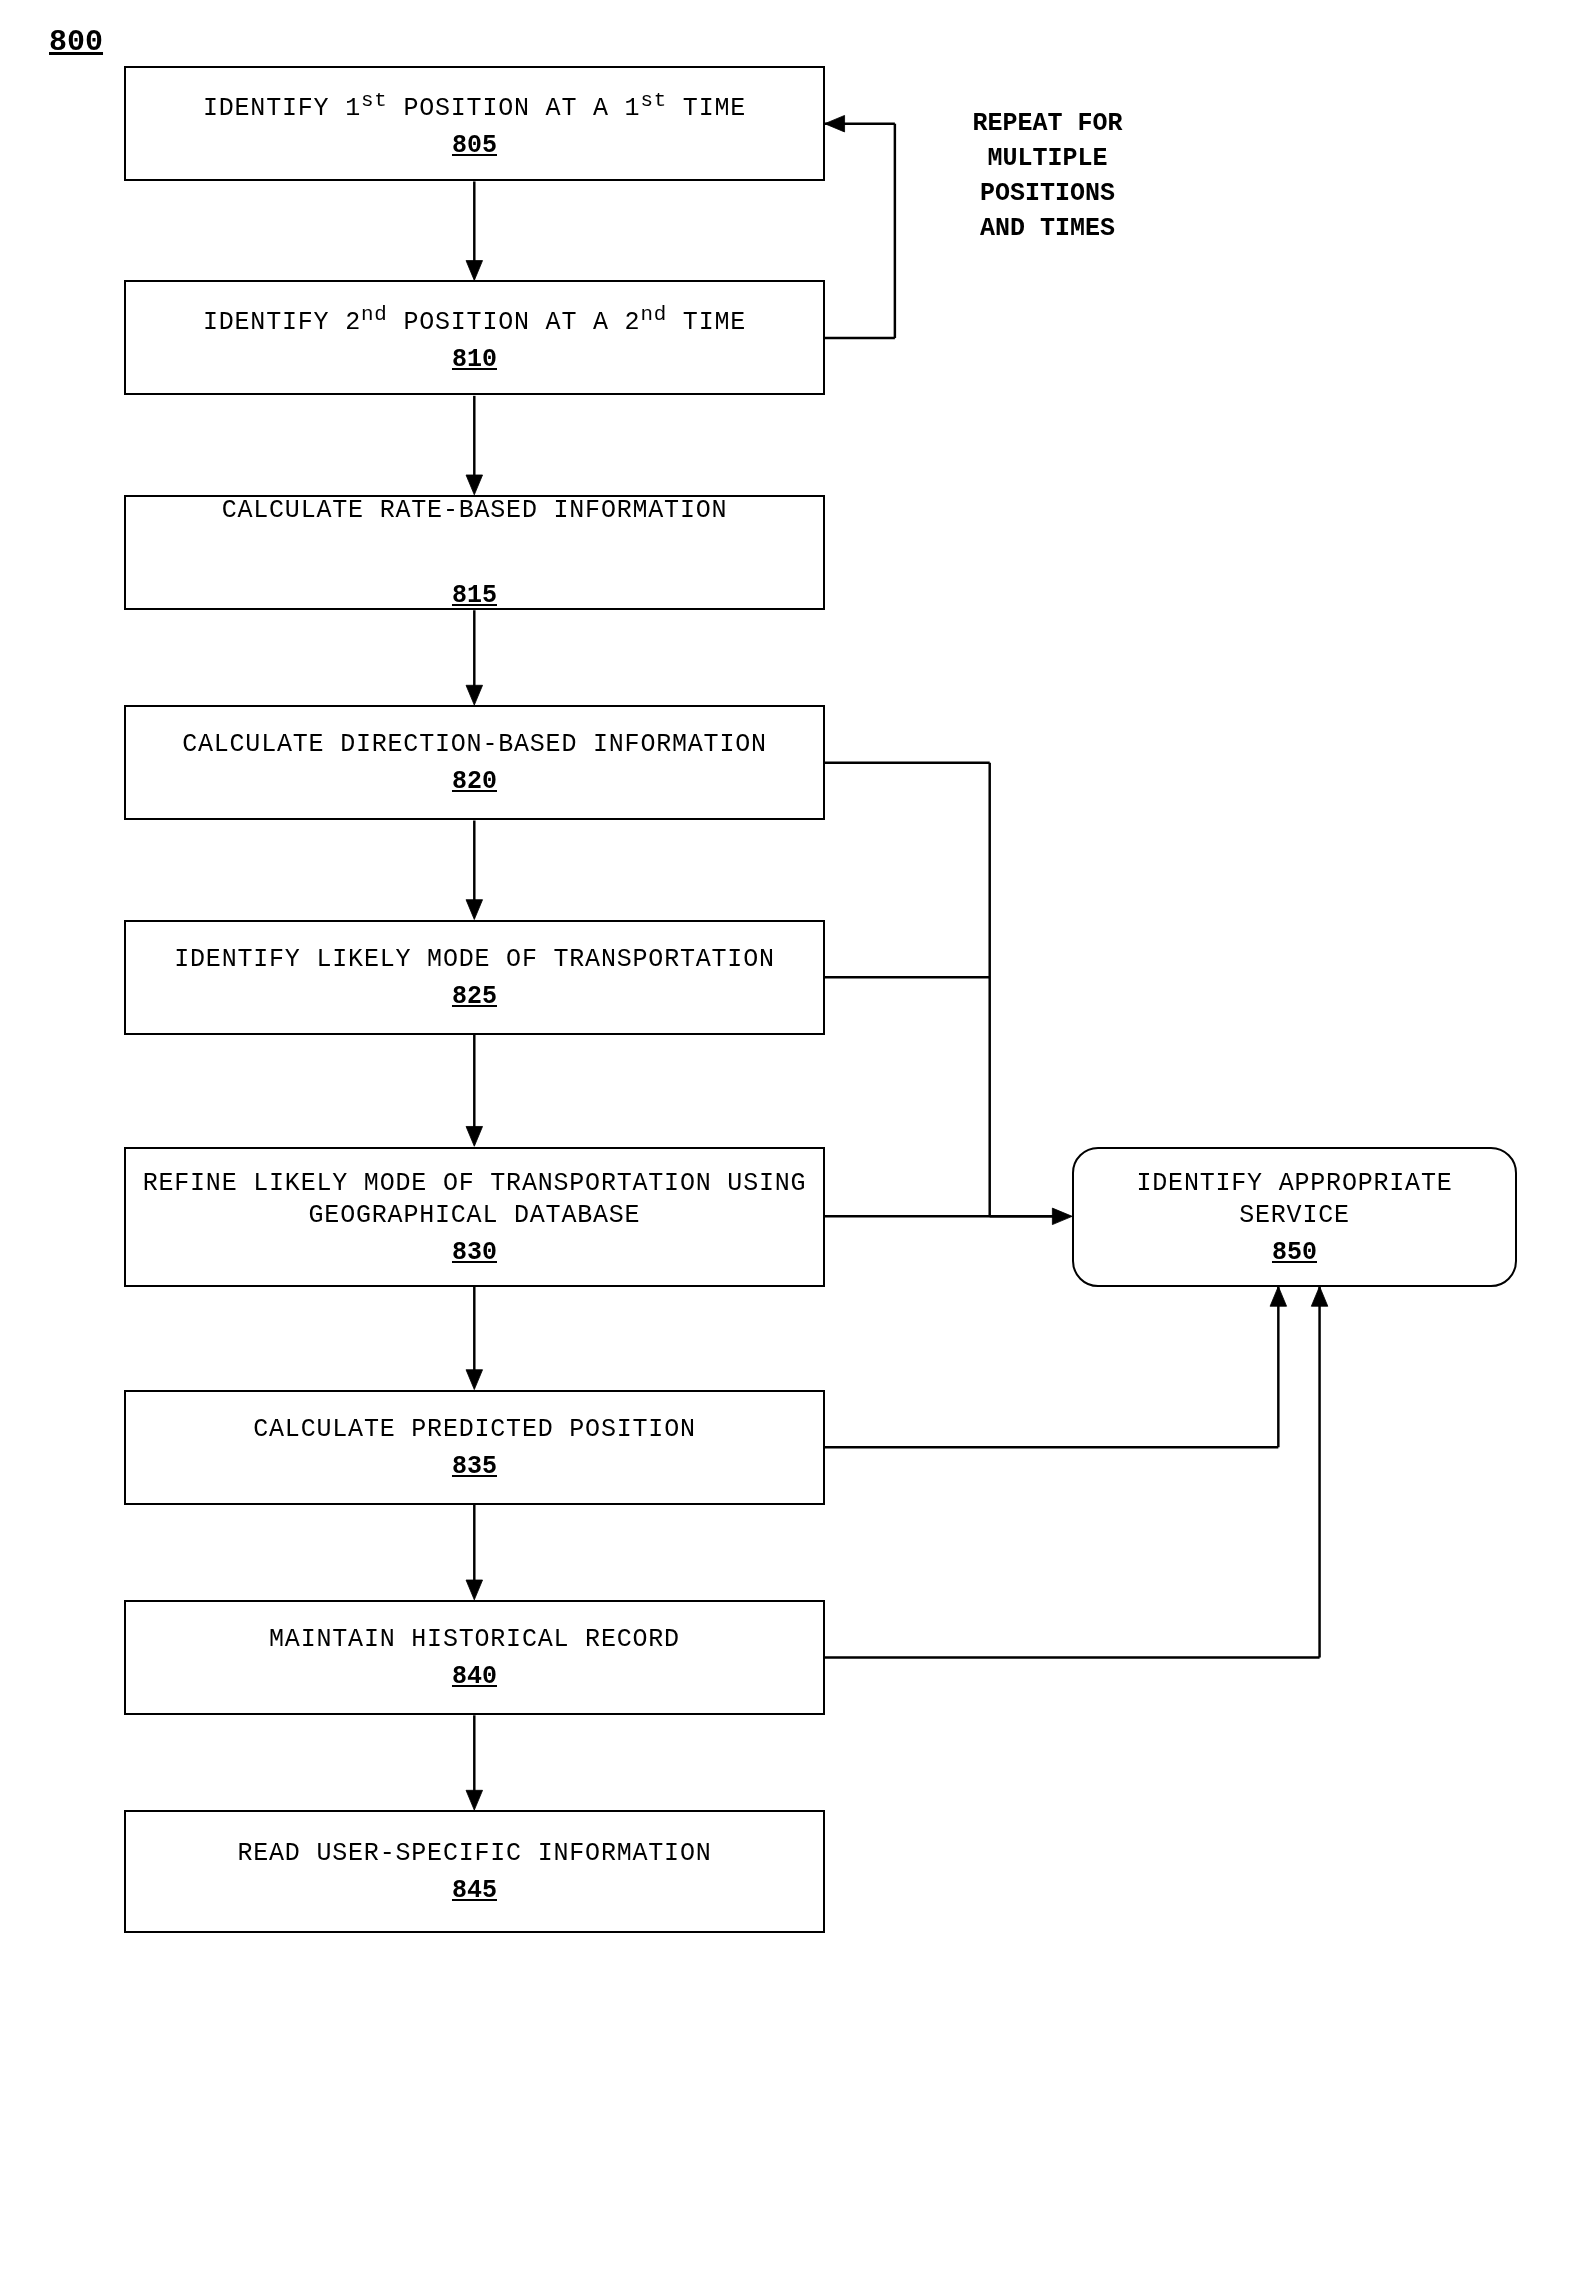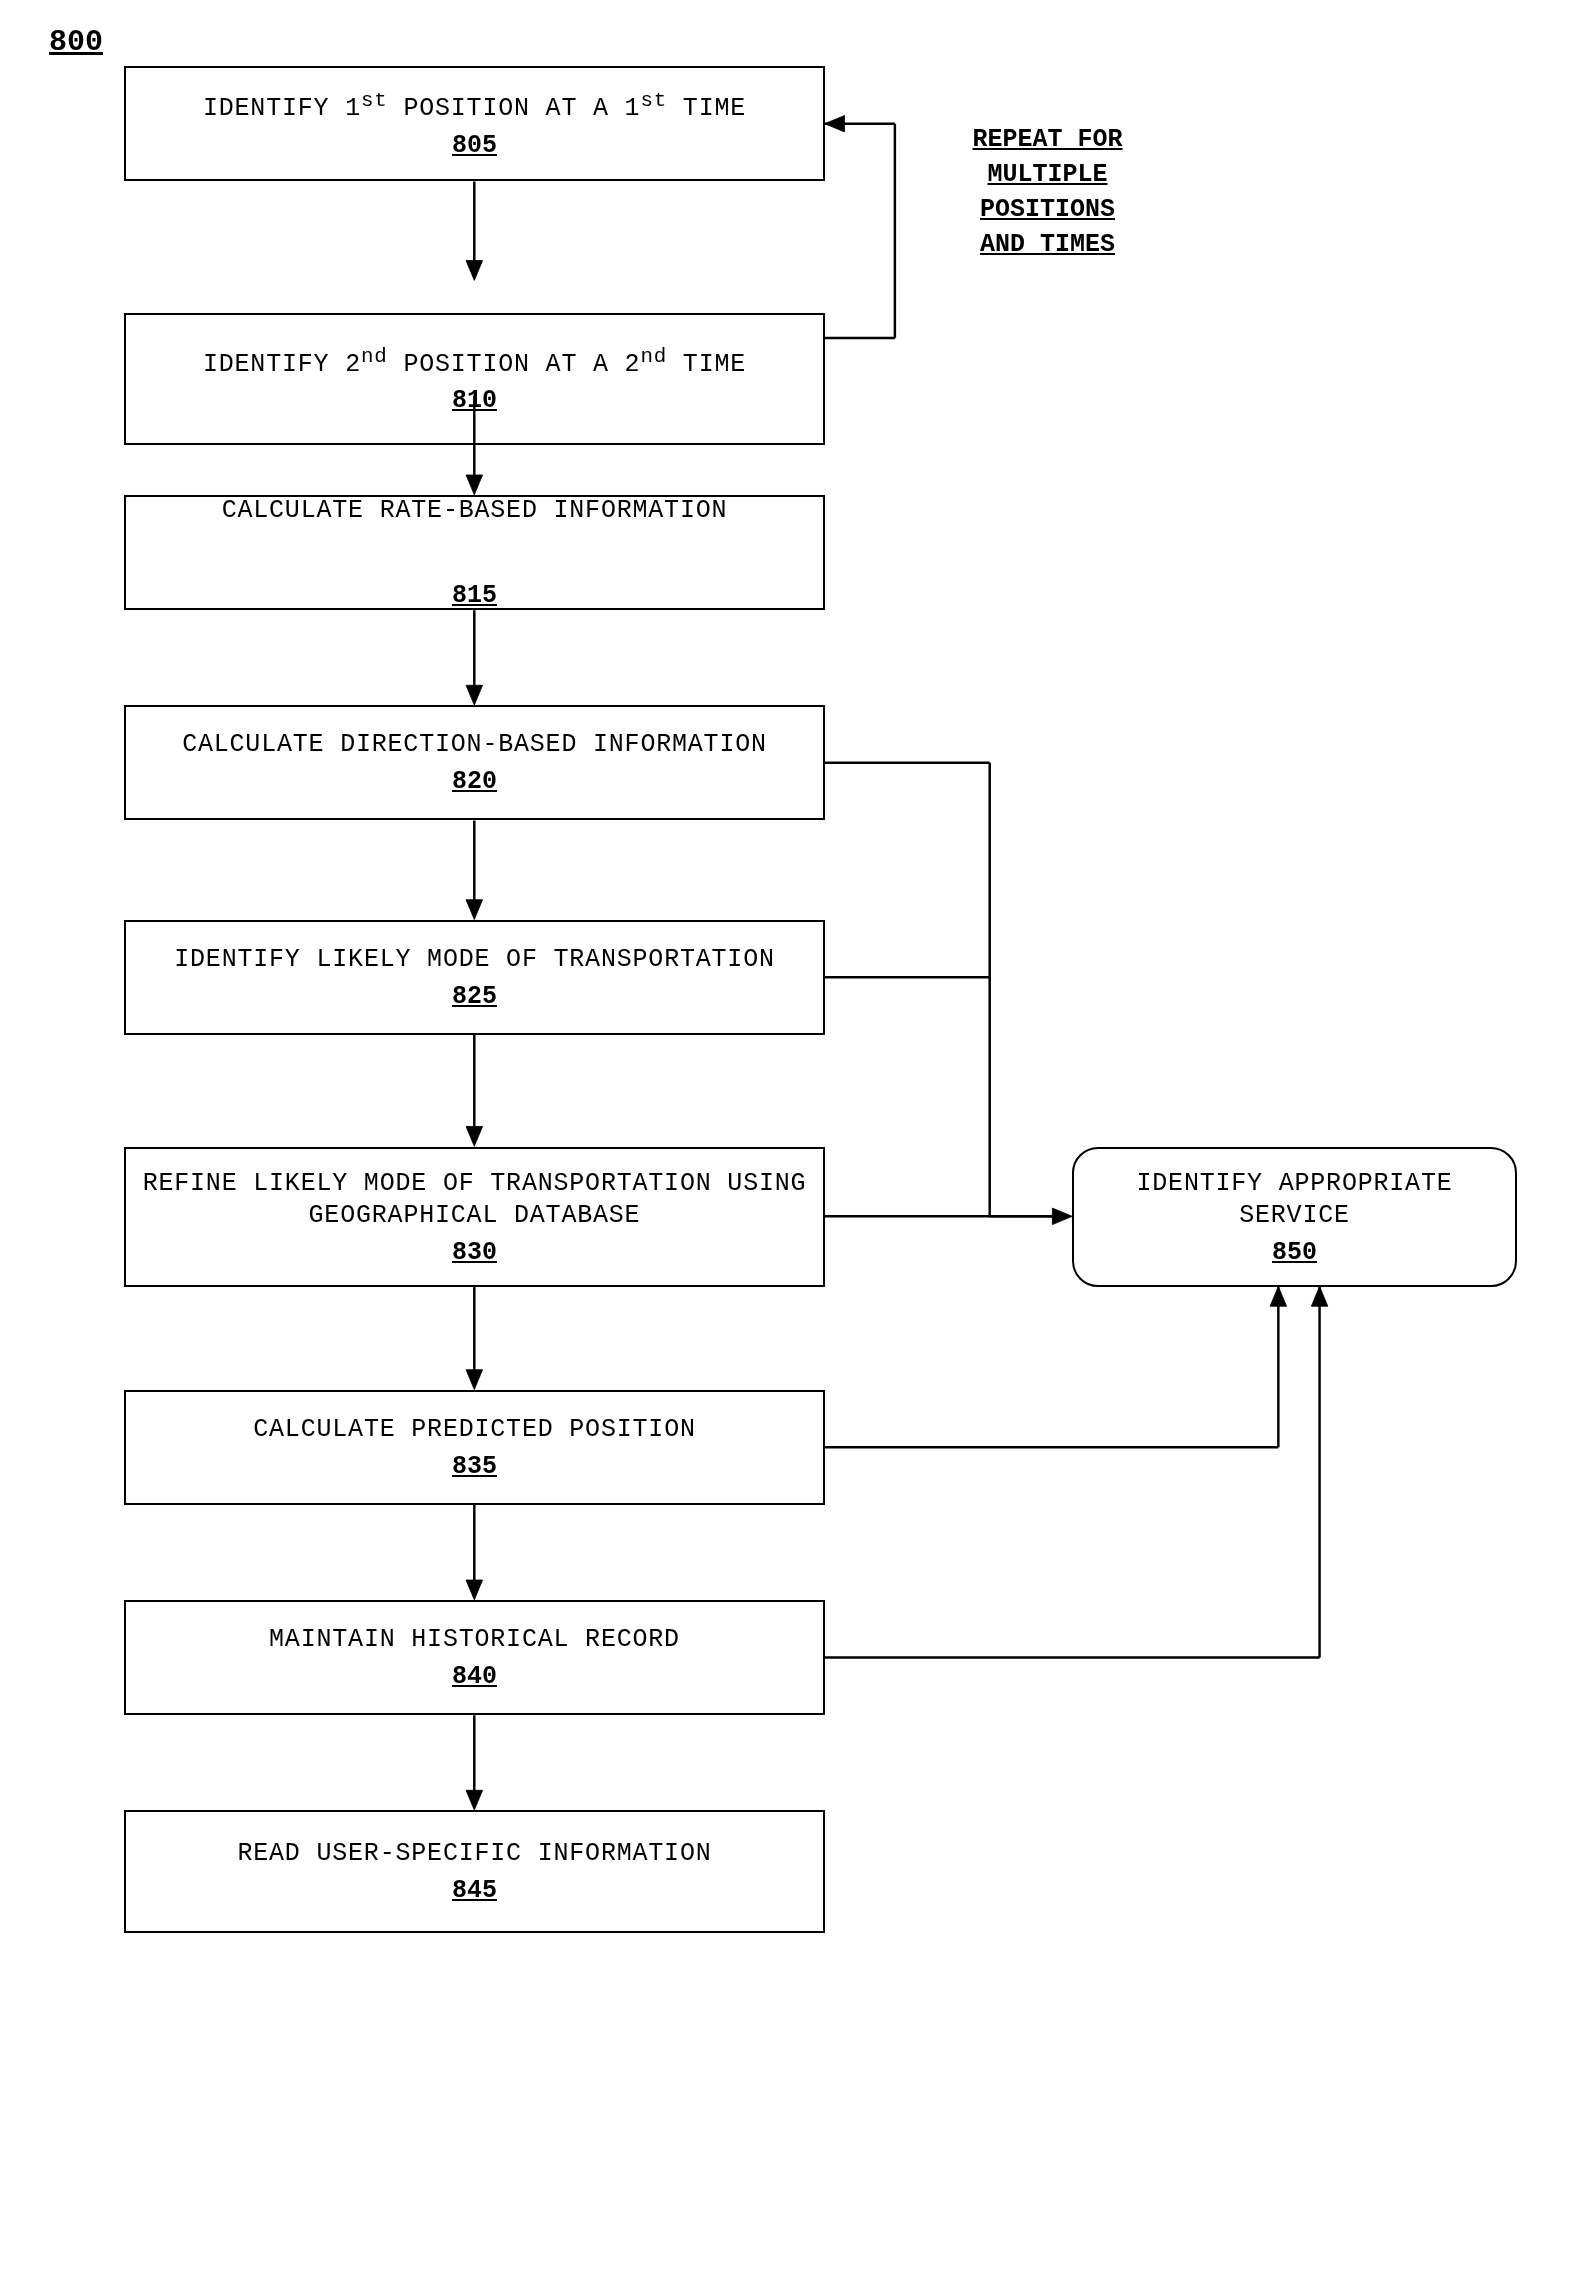--- a/index.html
+++ b/index.html
@@ -77,21 +77,21 @@
 
 <div class="diagram-container">
 
   <div class="diagram-label" style="left: 49px; top: 25px;">800</div>
 
   <div class="flow-box" style="left:124px; top:66px; width:701px; height:115px;">
     <span class="box-title">IDENTIFY 1<sup>st</sup> POSITION AT A 1<sup>st</sup> TIME</span>
     <span class="box-number">805</span>
   </div>
 
-  <div class="flow-box" style="left:124px; top:280px; width:701px; height:132px;margin-top:33px;">
+  <div class="flow-box" style="left:124px; top:280px; width:701px; height:115px;">
     <span class="box-title">IDENTIFY 2<sup>nd</sup> POSITION AT A 2<sup>nd</sup> TIME</span>
     <span class="box-number">810</span>
   </div>
 
   <div class="flow-box" style="left:124px; top:495px; width:701px; height:115px;gap:48px;">
     <span class="box-title">CALCULATE RATE-BASED INFORMATION</span>
     <span class="box-number">815</span>
   </div>
 
   <div class="flow-box" style="left:124px; top:705px; width:701px; height:115px;">
@@ -122,21 +122,21 @@
   <div class="flow-box" style="left:124px; top:1810px; width:701px; height:123px;">
     <span class="box-title">READ USER-SPECIFIC INFORMATION</span>
     <span class="box-number">845</span>
   </div>
 
   <div class="flow-box" style="left:1072px; top:1147px; width:445px; height:140px;border-radius:26px;">
     <span class="box-title">IDENTIFY APPROPRIATE SERVICE</span>
     <span class="box-number">850</span>
   </div>
 
-  <div class="side-label" style="left:924px; top:122px; width:247px;text-decoration:underline;">
+  <div class="side-label" style="left:924px; top:106px; width:247px;">
     REPEAT FOR<br>MULTIPLE POSITIONS<br>AND TIMES
   </div>
 
   <svg class="arrows-svg" xmlns="http://www.w3.org/2000/svg" viewBox="0 0 1929 2783" width="1591" height="2295">
 
     <line x1="575" y1="220" x2="575" y2="330"></line>
     <polygon points="575,340 565,316 585,316"></polygon>
 
     <line x1="575" y1="480" x2="575" y2="590"></line>
     <polygon points="575,600 565,576 585,576"></polygon>

